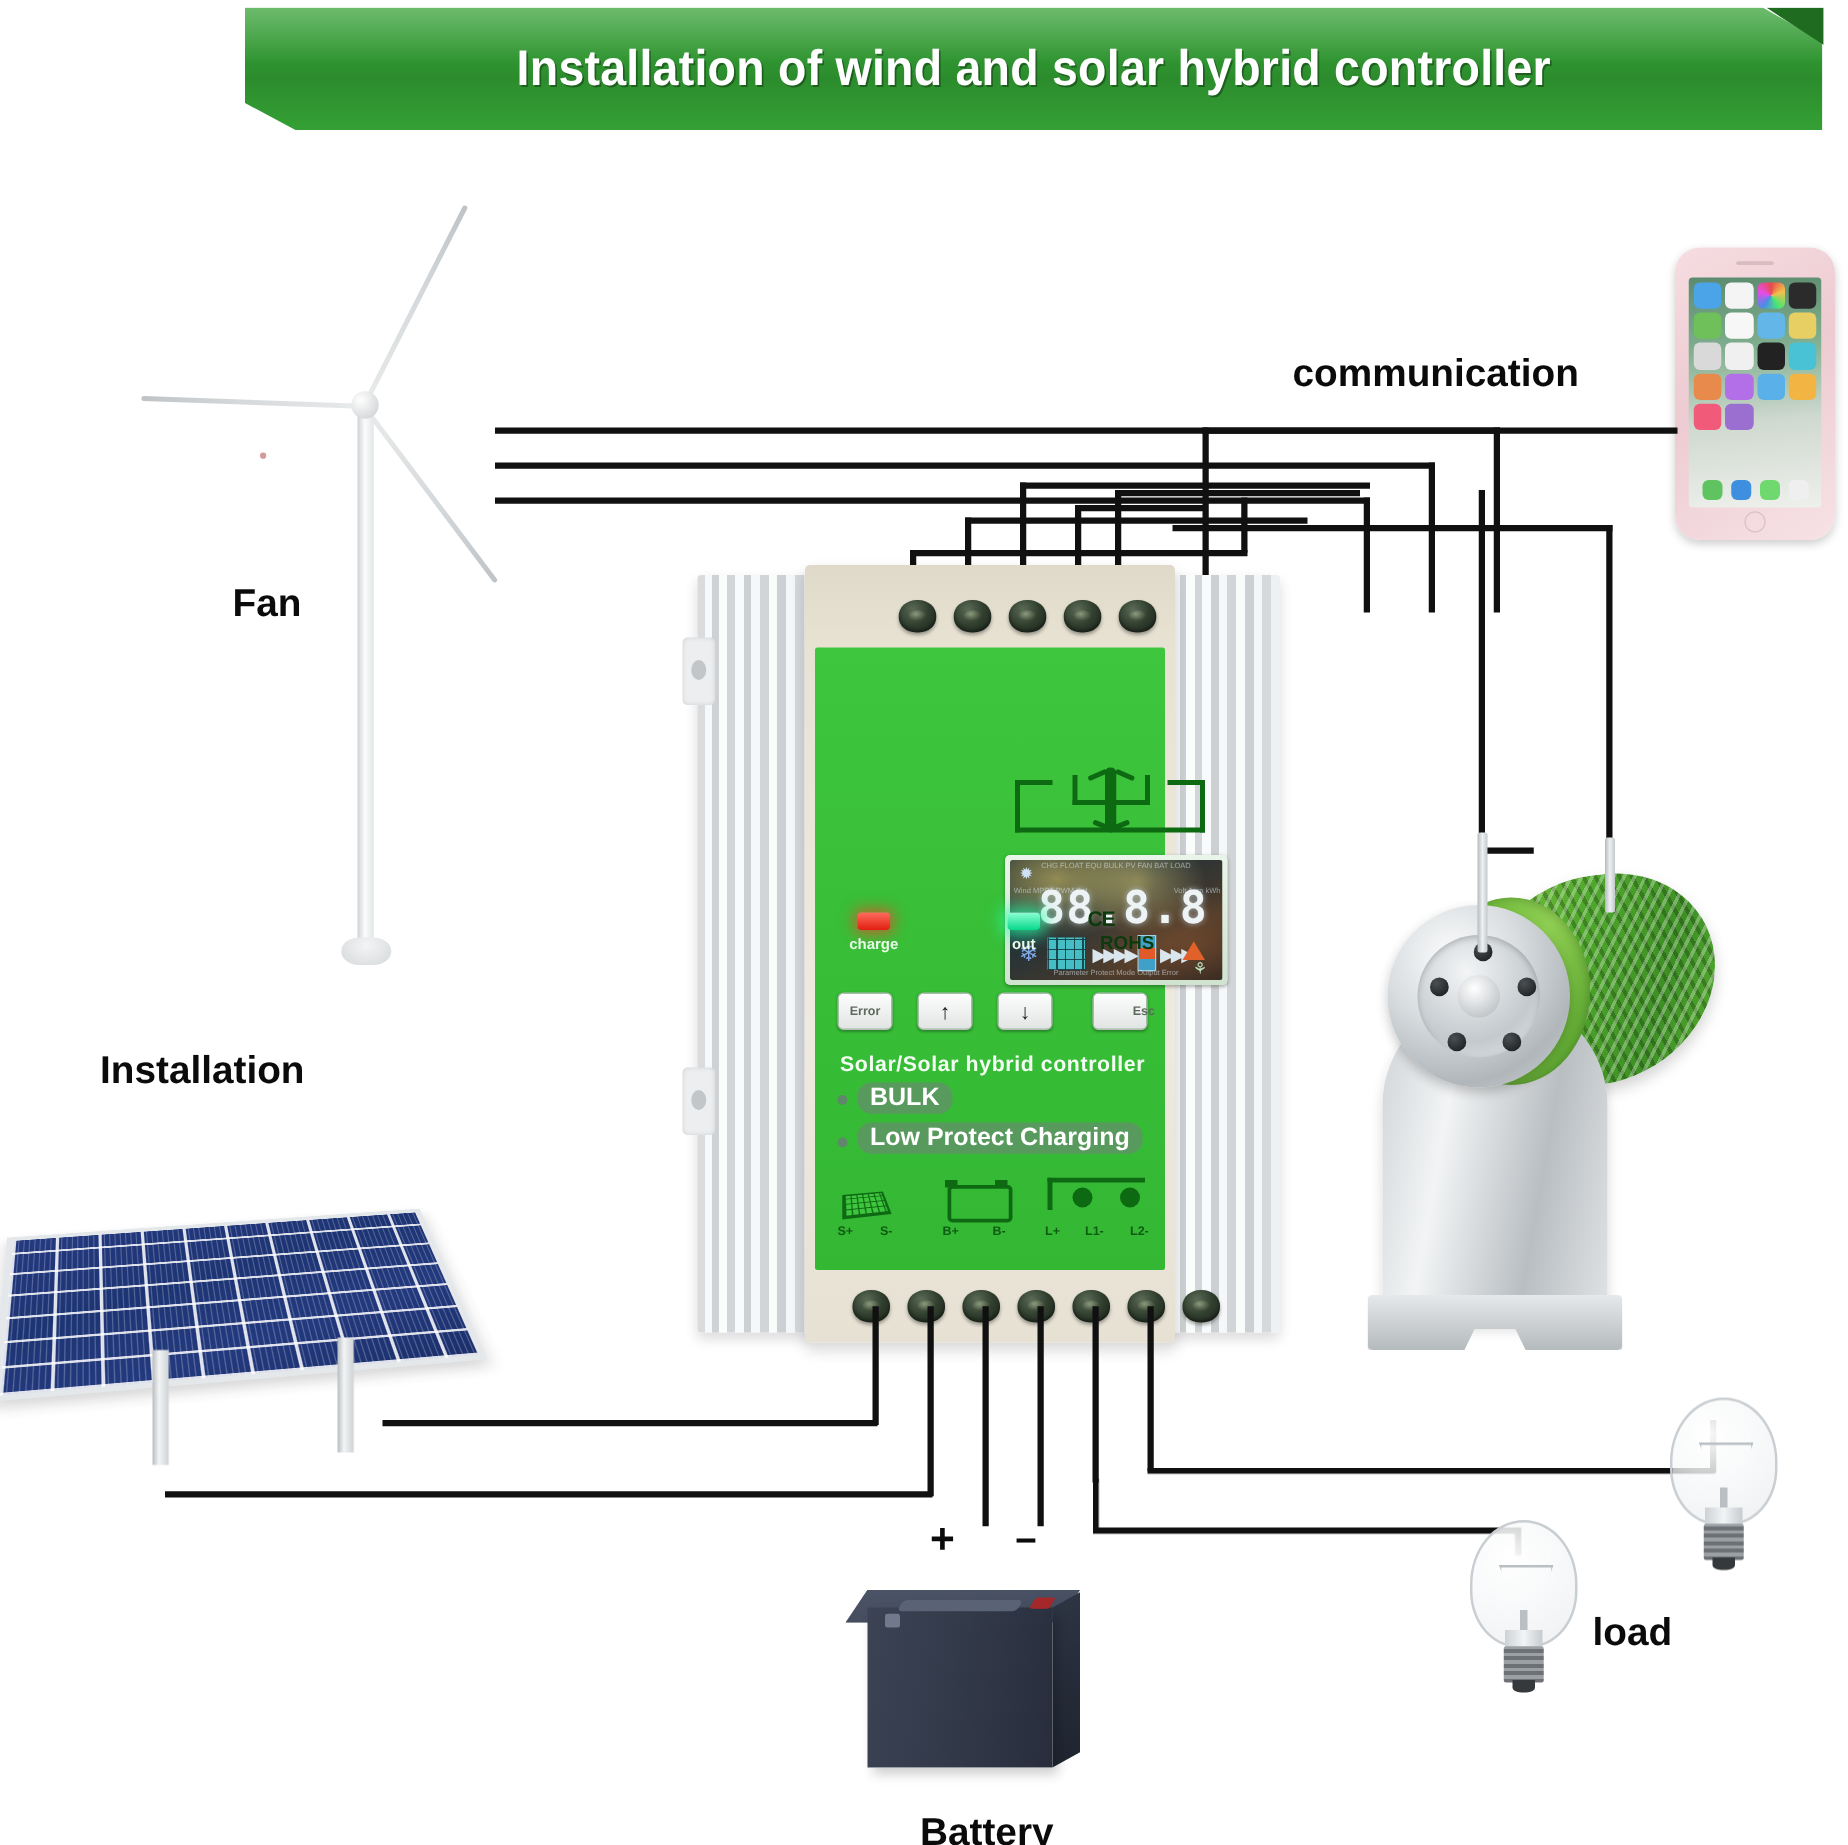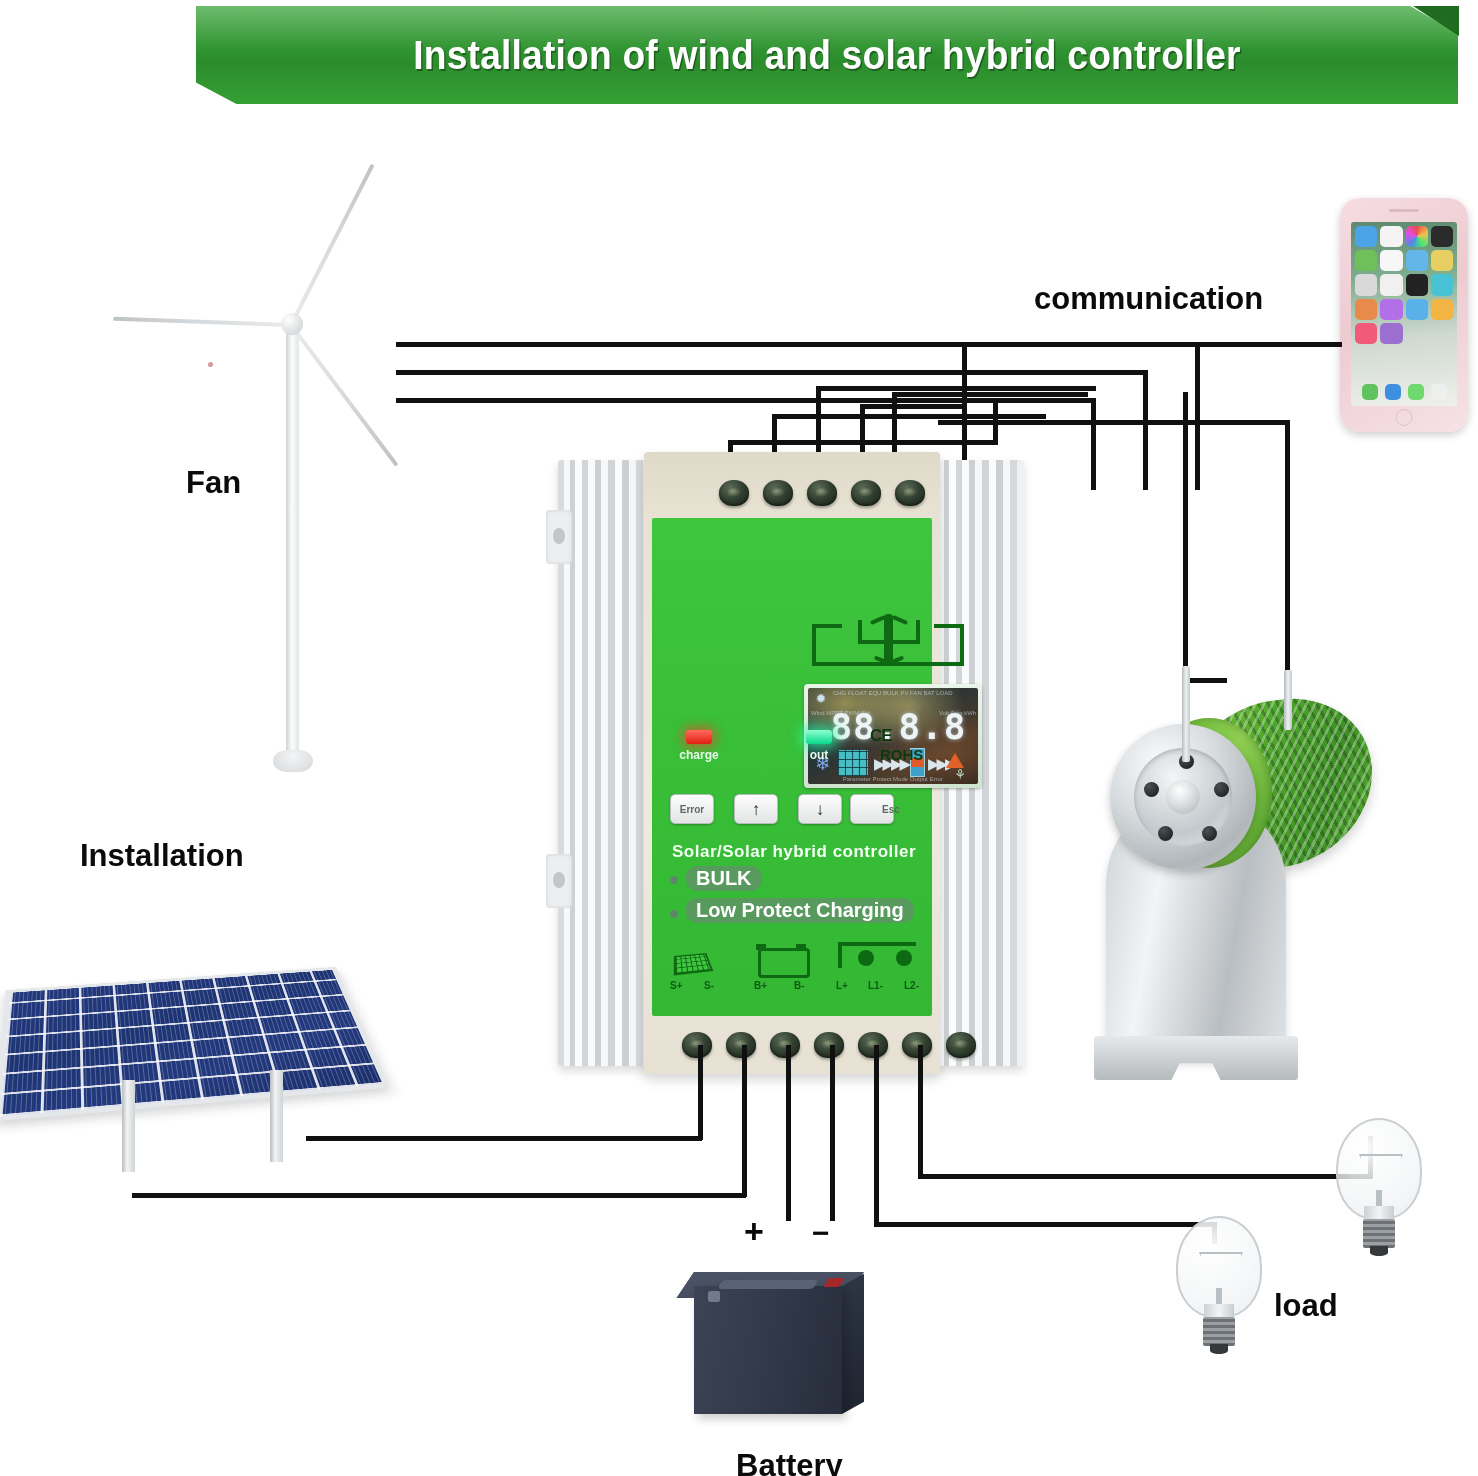--- a/index.html
+++ b/index.html
@@ -548,21 +548,21 @@
 
     <div class="kbtn" style="left:18px;">
       <span>Error</span>
     </div>
     <div class="kbtn" style="left:82px;">
       <span class="arrow">↑</span>
     </div>
     <div class="kbtn" style="left:146px;">
       <span class="arrow">↓</span>
     </div>
-    <div class="kbtn" style="left:198px;padding-left:38px;">
+    <div class="kbtn" style="left:222px;padding-left:38px;">
       <span>Esc</span>
     </div>
 
     <div class="brand" style="left:20px;top:324px;font-size:17px;letter-spacing:.5px;">Solar/Solar hybrid controller</div>
     <div class="bullet" style="left:18px;top:358px;"></div>
     <div class="pill" style="left:34px;top:348px;font-size:20px;">BULK</div>
     <div class="bullet" style="left:18px;top:392px;"></div>
     <div class="pill" style="left:34px;top:380px;font-size:20px;">Low Protect Charging</div>
 
     <div class="termicon" style="left:22px;top:432px;width:32px;height:22px;

